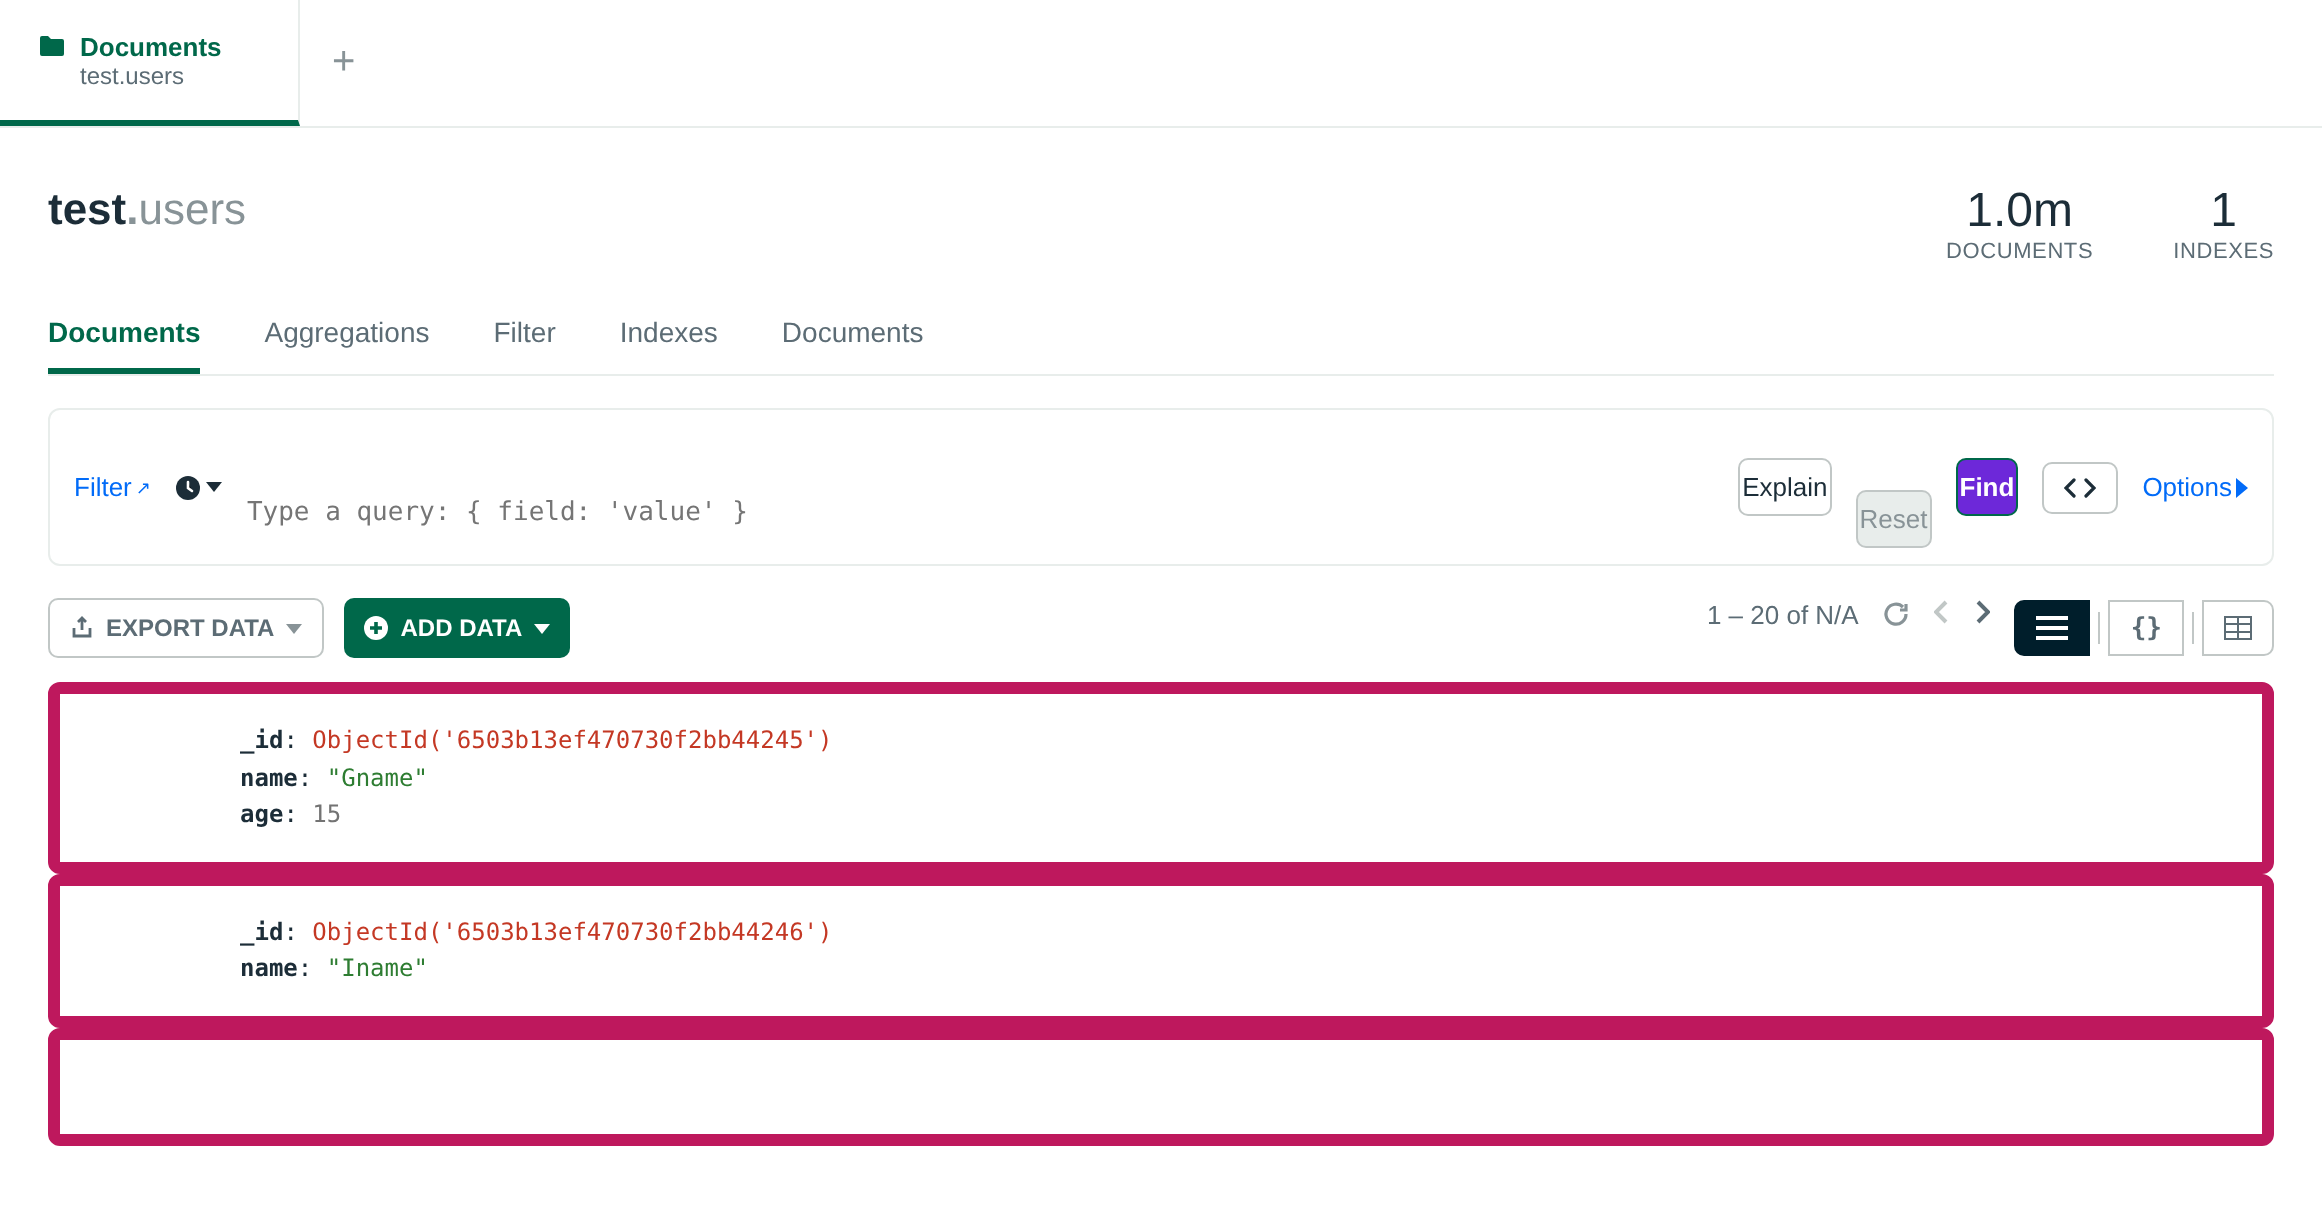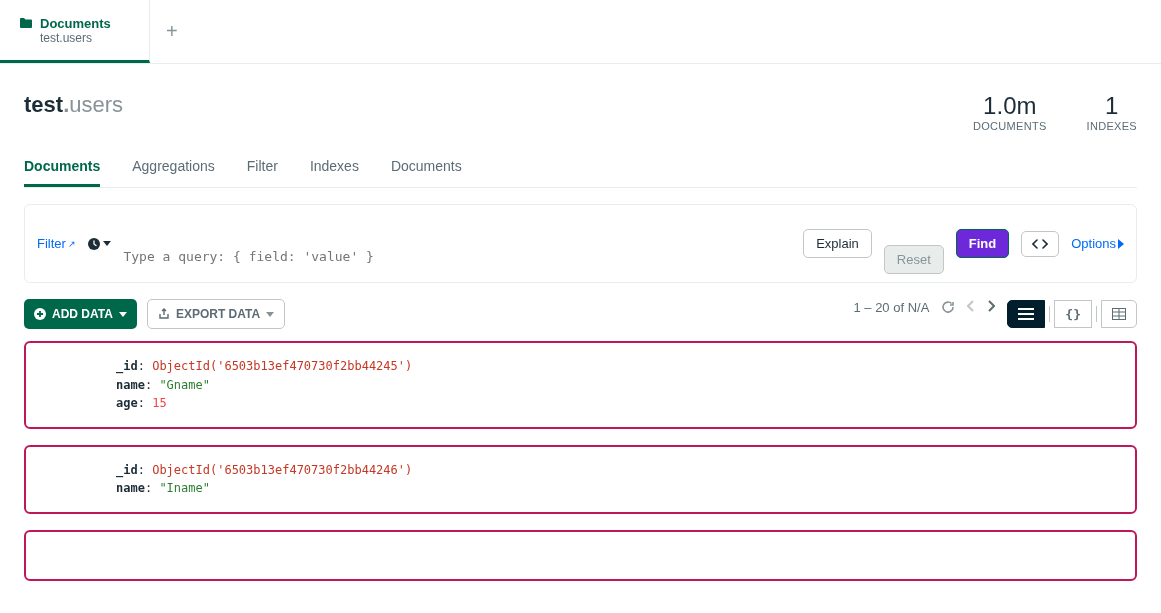--- a/index.html
+++ b/index.html
@@ -19,46 +19,46 @@
 .stat-val { font-size: 24px; font-weight: 500; color: #1C2D38; }
 .stat-lbl { font-size: 11px; color: #5C6C75; letter-spacing: 0.3px; }
 .subtabs { display: flex; gap: 32px; border-bottom: 1px solid #E8EDEB; }
 .subtab { padding: 10px 0; font-size: 14px; color: #5C6C75; cursor: pointer; border-bottom: 3px solid transparent; }
 .subtab.active { color: #00684A; font-weight: 600; border-bottom-color: #00684A; }
 .query-bar { display: flex; align-items: center; gap: 12px; border: 1px solid #E8EDEB; border-radius: 6px; padding: 8px 12px; margin: 16px 0; }
 .filter-link { color: #016BF8; font-size: 13px; font-weight: 500; display: flex; align-items: center; gap: 2px; text-align: center; }
 .filter-ext { font-size: 9px; }
 .history-btn { display: flex; align-items: center; gap: 2px; color: #1C2D38; cursor: pointer; }
 .query-input { flex: 1; border: none; outline: none; font-family: "Menlo", "Consolas", monospace; font-size: 13px; color: #889397; margin-top: 25px; }
-.btn { border: 1px solid #C1C7C6; background: #fff; border-radius: 5px; padding: 6px 12px; font-size: 13px; cursor: pointer; color: #1C2D38; font-weight: 500; }
+.btn { border: 1px solid #C1C7C6; background: #fff; border-radius: 5px; padding: 6px 1px; font-size: 13px; cursor: pointer; color: #1C2D38; font-weight: 500; }
 .btn.reset { background: #E8EDEB; color: #889397; margin-top: 32px; }
 .btn.find { background: #6d28d9; color: #fff; border-color: #00684A; font-weight: 600; }
 .btn.icon-btn { padding: 6px 10px; display: flex; align-items: center; }
 .options-link { color: #016BF8; font-size: 13px; display: flex; align-items: center; gap: 2px; cursor: pointer; }
 .toolbar { display: flex; justify-content: space-between; align-items: center; margin-bottom: 12px; }
 .toolbar-left { display: flex; gap: 10px; }
 .btn.add-data { background: #00684A; color: #fff; border: none; display: flex; align-items: center; gap: 6px; font-weight: 600; font-size: 12px; padding: 7px 10px; }
 .btn.export { display: flex; align-items: center; gap: 6px; font-size: 12px; font-weight: 600; color: #5C6C75; padding: 7px 10px; }
 .caret-down { width: 0; height: 0; border-left: 4px solid transparent; border-right: 4px solid transparent; border-top: 5px solid currentColor; display: inline-block; }
 .toolbar-right { display: flex; align-items: flex-start; gap: 12px; }
 .pagination-text { font-size: 13px; color: #5C6C75; }
 .icon-gray { color: #889397; cursor: pointer; }
 .view-toggle { display: flex; align-items: center; gap: 0; }
 .view-btn { border: 1px solid #C1C7C6; padding: 4px 10px; cursor: pointer; display: flex; align-items: center; background: #fff; height: 28px; }
 .view-btn.active { background: #001E2B; color: #fff; border-color: #001E2B; }
 .view-btn:first-child { border-radius: 5px 0 0 5px; }
 .view-btn:last-child { border-radius: 0 5px 5px 0; }
 .vdiv { width: 1px; height: 16px; background: #C1C7C6; margin: 0 4px; }
-.doc-card { border: 2px solid #be185d; border-radius: 6px; padding: 14px 14px 14px 90px; margin-bottom: 16px; font-family: "Menlo", "Consolas", monospace; font-size: 12px; line-height: 1.55; }
+.doc-card { border: 6px solid #be185d; border-radius: 6px; padding: 14px 14px 14px 90px; margin-bottom: 0; font-family: "Menlo", "Consolas", monospace; font-size: 12px; line-height: 1.55; }
 .doc-line { white-space: pre; }
 .k { color: #1C2D38; font-weight: 600; }
 .colon { color: #1C2D38; }
 .v-oid { color: #C43824; }
 .v-str { color: #2E7D32; }
-.v-num { color: #ef4444; }
+.v-num { color: #737373; }
 svg { display: block; }
 </style>
 </head>
 <body>
 
 <div class="tab-bar">
   <div class="tab">
     <div class="tab-title">
       <span>
         <svg width="12" height="10" viewBox="0 0 12 10">
@@ -130,38 +130,38 @@
       <span>
         <svg width="6" height="10" viewBox="0 0 6 10">
             <path fill="#016BF8" d="M0 0l6 5-6 5z"></path>
           </svg>
       </span>
     </span>
   </div>
 
   <div class="toolbar">
     <div class="toolbar-left">
+      <button class="btn export">
+        <span>
+          <svg width="12" height="12" viewBox="0 0 12 12">
+              <path fill="none" stroke="#5C6C75" stroke-width="1.4" d="M2 6v4h8V6M6 1v6M4 3l2-2 2 2"></path>
+            </svg>
+        </span>
+        <span>EXPORT DATA</span>
+        <span class="caret-down" style="border-top-color:#889397"></span>
+      </button>
       <button class="btn add-data">
         <span>
           <svg width="12" height="12" viewBox="0 0 12 12">
               <circle cx="6" cy="6" r="6" fill="#fff"></circle>
               <path stroke="#00684A" stroke-width="1.8" d="M6 3v6M3 6h6"></path>
             </svg>
         </span>
         <span>ADD DATA</span>
         <span class="caret-down"></span>
-      </button>
-      <button class="btn export">
-        <span>
-          <svg width="12" height="12" viewBox="0 0 12 12">
-              <path fill="none" stroke="#5C6C75" stroke-width="1.4" d="M2 6v4h8V6M6 1v6M4 3l2-2 2 2"></path>
-            </svg>
-        </span>
-        <span>EXPORT DATA</span>
-        <span class="caret-down" style="border-top-color:#889397"></span>
       </button>
     </div>
     <div class="toolbar-right">
       <span class="pagination-text">1 – 20 of N/A</span>
       <span class="icon-gray">
         <svg width="14" height="14" viewBox="0 0 14 14">
             <path fill="none" stroke="#889397" stroke-width="1.6" d="M12 7a5 5 0 11-1.5-3.5M12 2v3h-3"></path>
           </svg>
       </span>
       <span class="icon-gray">

